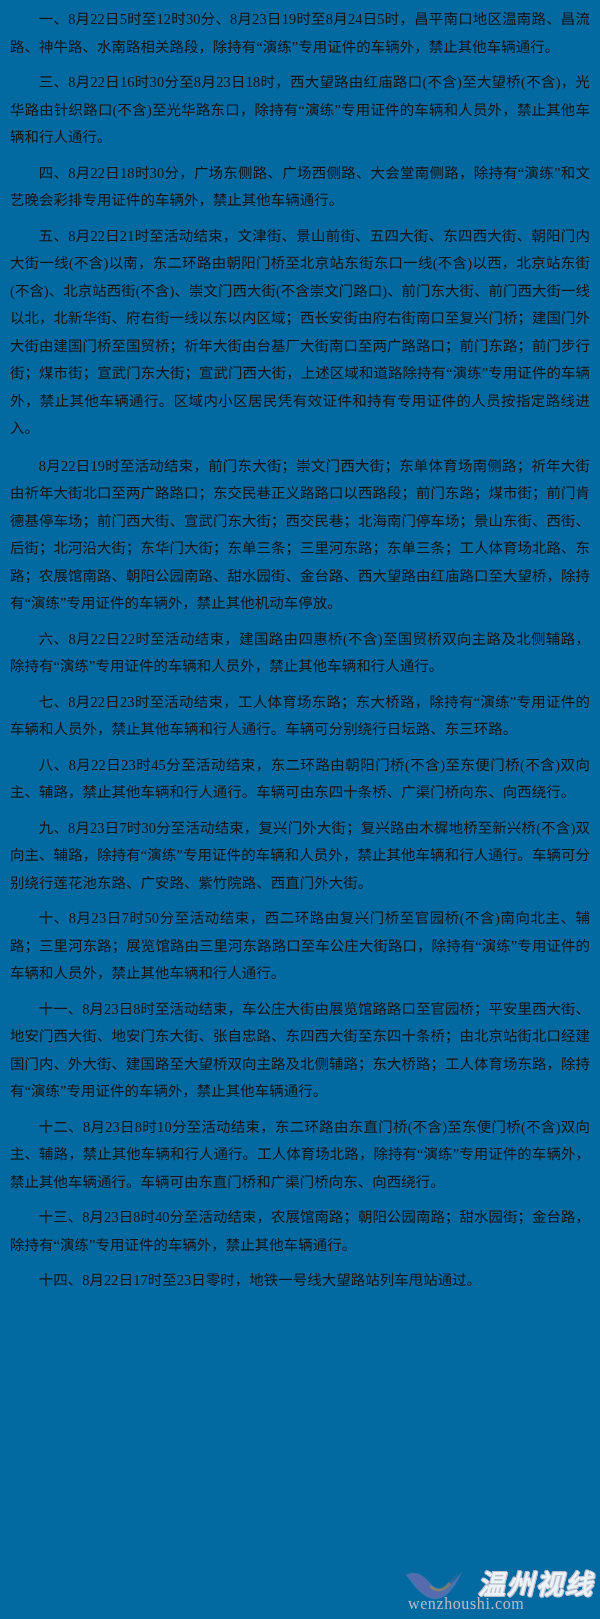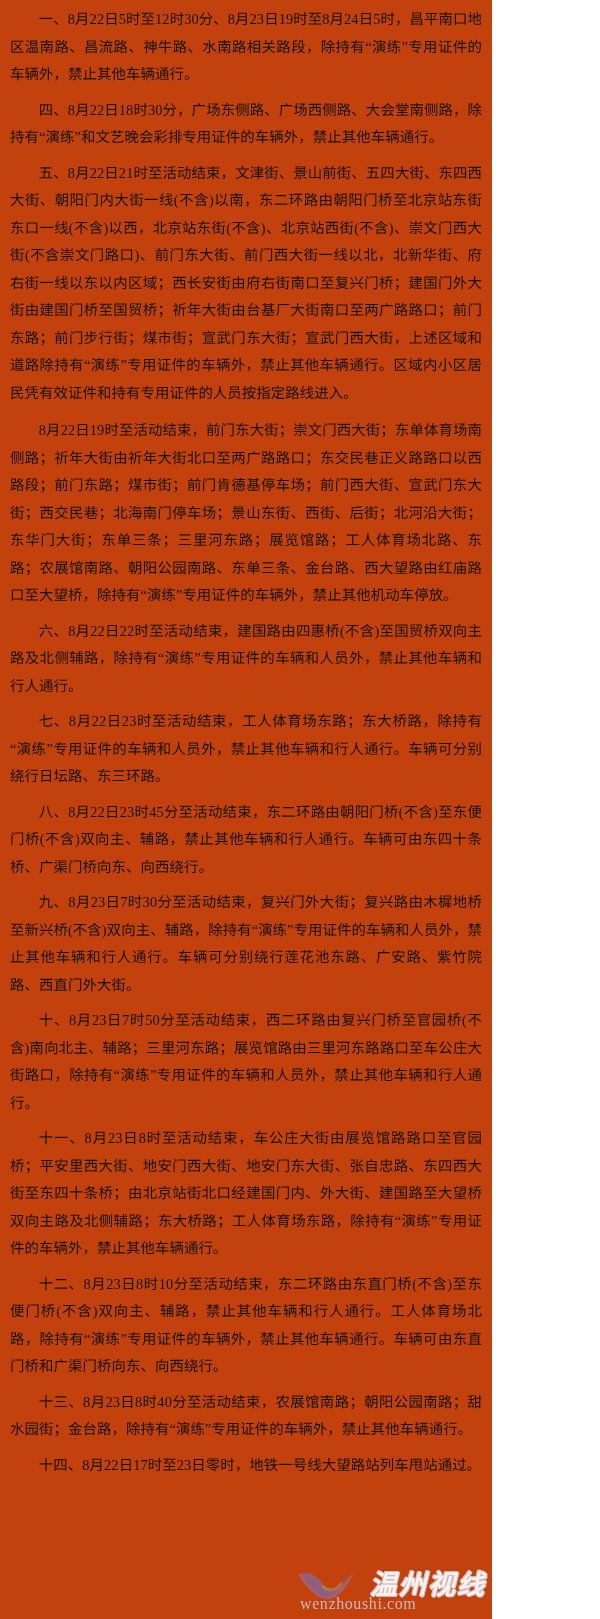--- a/index.html
+++ b/index.html
@@ -7,23 +7,23 @@
     margin: 0;
     padding: 0;
     background: #ffffff;
   }
   body {
     font-family: "Liberation Serif", "DejaVu Serif", serif;
     color: #1a1a1a;
   }
   #page {
     position: relative;
-    width: 492px;
+    width: 600px;
     height: 1619px;
-    background: #c2410c;
+    background: #0369a1;
     overflow: hidden;
     box-sizing: border-box;
     padding: 6px 10px 0 10px;
   }
   .notice-body {
     position: relative;
     z-index: 2;
   }
   p.para {
     margin: 0 0 8px 0;
@@ -79,23 +79,24 @@
     margin-left: 42px;
   }
 </style>
 </head>
 <body>
 
 <div id="page">
 
   <div class="notice-body">
     <p class="para">一、8月22日5时至12时30分、8月23日19时至8月24日5时，昌平南口地区温南路、昌流路、神牛路、水南路相关路段，除持有“演练”专用证件的车辆外，禁止其他车辆通行。</p>
+    <p class="para">三、8月22日16时30分至8月23日18时，西大望路由红庙路口(不含)至大望桥(不含)，光华路由针织路口(不含)至光华路东口，除持有“演练”专用证件的车辆和人员外，禁止其他车辆和行人通行。</p>
     <p class="para">四、8月22日18时30分，广场东侧路、广场西侧路、大会堂南侧路，除持有“演练”和文艺晚会彩排专用证件的车辆外，禁止其他车辆通行。</p>
     <p class="para">五、8月22日21时至活动结束，文津街、景山前街、五四大街、东四西大街、朝阳门内大街一线(不含)以南，东二环路由朝阳门桥至北京站东街东口一线(不含)以西，北京站东街(不含)、北京站西街(不含)、崇文门西大街(不含崇文门路口)、前门东大街、前门西大街一线以北，北新华街、府右街一线以东以内区域；西长安街由府右街南口至复兴门桥；建国门外大街由建国门桥至国贸桥；祈年大街由台基厂大街南口至两广路路口；前门东路；前门步行街；煤市街；宣武门东大街；宣武门西大街，上述区域和道路除持有“演练”专用证件的车辆外，禁止其他车辆通行。区域内小区居民凭有效证件和持有专用证件的人员按指定路线进入。</p>
-    <p class="para sub">8月22日19时至活动结束，前门东大街；崇文门西大街；东单体育场南侧路；祈年大街由祈年大街北口至两广路路口；东交民巷正义路路口以西路段；前门东路；煤市街；前门肯德基停车场；前门西大街、宣武门东大街；西交民巷；北海南门停车场；景山东街、西街、后街；北河沿大街；东华门大街；东单三条；三里河东路；展览馆路；工人体育场北路、东路；农展馆南路、朝阳公园南路、东单三条、金台路、西大望路由红庙路口至大望桥，除持有“演练”专用证件的车辆外，禁止其他机动车停放。</p>
+    <p class="para sub">8月22日19时至活动结束，前门东大街；崇文门西大街；东单体育场南侧路；祈年大街由祈年大街北口至两广路路口；东交民巷正义路路口以西路段；前门东路；煤市街；前门肯德基停车场；前门西大街、宣武门东大街；西交民巷；北海南门停车场；景山东街、西街、后街；北河沿大街；东华门大街；东单三条；三里河东路；东单三条；工人体育场北路、东路；农展馆南路、朝阳公园南路、甜水园街、金台路、西大望路由红庙路口至大望桥，除持有“演练”专用证件的车辆外，禁止其他机动车停放。</p>
     <p class="para">六、8月22日22时至活动结束，建国路由四惠桥(不含)至国贸桥双向主路及北侧辅路，除持有“演练”专用证件的车辆和人员外，禁止其他车辆和行人通行。</p>
     <p class="para">七、8月22日23时至活动结束，工人体育场东路；东大桥路，除持有“演练”专用证件的车辆和人员外，禁止其他车辆和行人通行。车辆可分别绕行日坛路、东三环路。</p>
     <p class="para">八、8月22日23时45分至活动结束，东二环路由朝阳门桥(不含)至东便门桥(不含)双向主、辅路，禁止其他车辆和行人通行。车辆可由东四十条桥、广渠门桥向东、向西绕行。</p>
     <p class="para">九、8月23日7时30分至活动结束，复兴门外大街；复兴路由木樨地桥至新兴桥(不含)双向主、辅路，除持有“演练”专用证件的车辆和人员外，禁止其他车辆和行人通行。车辆可分别绕行莲花池东路、广安路、紫竹院路、西直门外大街。</p>
     <p class="para">十、8月23日7时50分至活动结束，西二环路由复兴门桥至官园桥(不含)南向北主、辅路；三里河东路；展览馆路由三里河东路路口至车公庄大街路口，除持有“演练”专用证件的车辆和人员外，禁止其他车辆和行人通行。</p>
     <p class="para">十一、8月23日8时至活动结束，车公庄大街由展览馆路路口至官园桥；平安里西大街、地安门西大街、地安门东大街、张自忠路、东四西大街至东四十条桥；由北京站街北口经建国门内、外大街、建国路至大望桥双向主路及北侧辅路；东大桥路；工人体育场东路，除持有“演练”专用证件的车辆外，禁止其他车辆通行。</p>
     <p class="para">十二、8月23日8时10分至活动结束，东二环路由东直门桥(不含)至东便门桥(不含)双向主、辅路，禁止其他车辆和行人通行。工人体育场北路，除持有“演练”专用证件的车辆外，禁止其他车辆通行。车辆可由东直门桥和广渠门桥向东、向西绕行。</p>
     <p class="para">十三、8月23日8时40分至活动结束，农展馆南路；朝阳公园南路；甜水园街；金台路，除持有“演练”专用证件的车辆外，禁止其他车辆通行。</p>
     <p class="para">十四、8月22日17时至23日零时，地铁一号线大望路站列车甩站通过。</p>
   </div>

